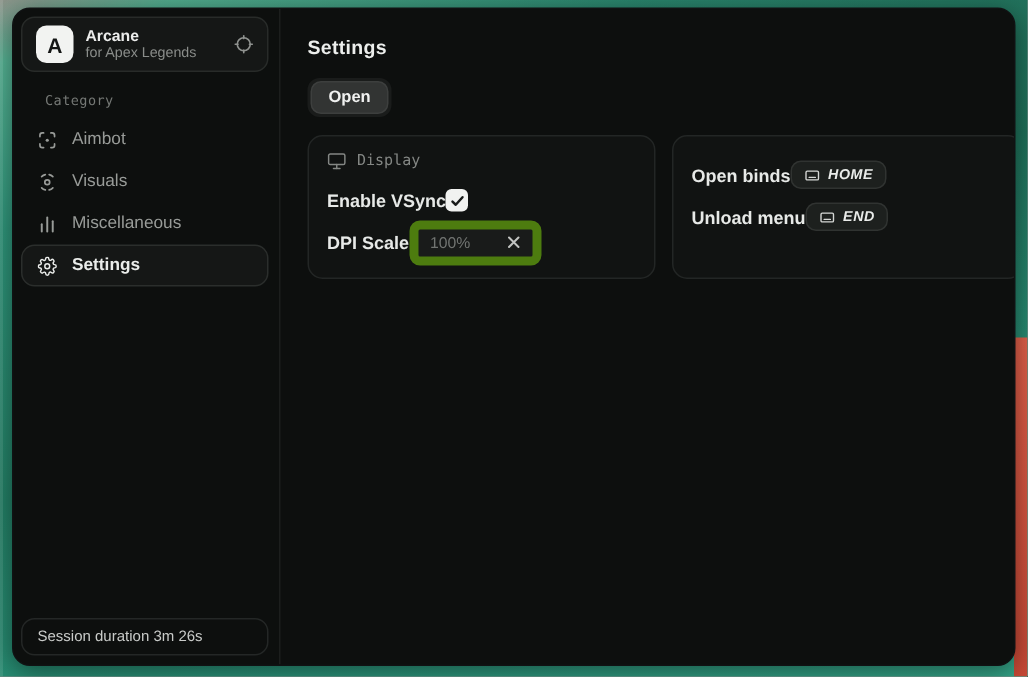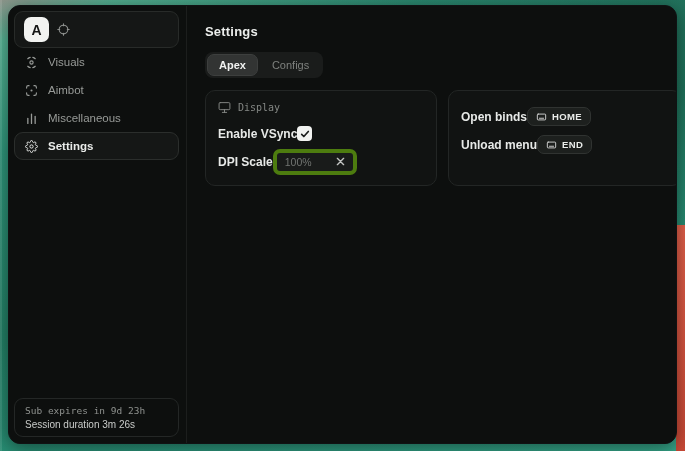--- a/index.html
+++ b/index.html
@@ -88,120 +88,123 @@
     margin-bottom: 7px;
   }
   .row { display: flex; align-items: center; justify-content: flex-start; height: 25px; margin-top: 3px; }
   .row-label { color: #e7e9e7; font-size: 12px; font-weight: 600; }
   .checkbox {
     width: 15px; height: 15px; border-radius: 4px; background: #f1f2f0;
     display: flex; align-items: center; justify-content: center; cursor: pointer;
   }
   .input-box {
     display: inline-flex; align-items: center; gap: 24px;
-    background: #191b1a; border: 4px solid #4d7c0f; border-radius: 7px;
+    background: #191b1a; border: 6px solid #4d7c0f; border-radius: 7px;
     padding: 3px 8px; cursor: text;
   }
   .input-value { color: #717471; font-size: 10.5px; }
   .clear-btn { display: flex; color: #c2c4c2; cursor: pointer; }
   .bind-badge {
     display: inline-flex; align-items: center; gap: 5px;
     background: #1d201e; border: 1px solid #303331; border-radius: 7px;
     padding: 3px 8px; cursor: pointer;
-    color: #eaecea; font-size: 9.5px; font-weight: bold; letter-spacing: .4px;
+    color: #eaecea; font-size: 9.5px; font-weight: bold; letter-spacing: .4px; font-style: italic;
   }
   .bind-badge .kb-icon { display: flex; color: #d6d8d6; }
   svg { display: block; }
 </style>
 </head>
 <body>
 
 <div class="bg-texture"></div>
 <div class="bg-orange"></div>
 
 <div class="window">
 
   <aside class="sidebar">
 
     <div class="logo-card">
       <div class="logo-badge">
         <span>A</span>
+      </div>
+      <div class="logo-text">
+        <div class="app-name">Arcane</div>
+        <div class="app-sub">for Apex Legends</div>
       </div>
       <span class="hdr-icon">
         <svg width="13" height="13" viewBox="0 0 24 24" fill="none" stroke="currentColor" stroke-width="2" stroke-linecap="round">
           <circle cx="12" cy="12" r="8"></circle>
             <line x1="12" y1="1.5" x2="12" y2="5"></line>
             <line x1="12" y1="19" x2="12" y2="22.5"></line>
             <line x1="1.5" y1="12" x2="5" y2="12"></line>
             <line x1="19" y1="12" x2="22.5" y2="12"></line>
         </svg>
       </span>
     </div>
 
+    <div class="category-label">Category</div>
 
     <nav class="nav">
+      <div class="nav-item">
+        <span class="nav-icon">
+          <svg width="13" height="13" viewBox="0 0 16 16" fill="none" stroke="currentColor" stroke-width="1.4" stroke-linecap="round">
+            <path d="M2 5V4a2 2 0 0 1 2-2h1"></path>
+              <path d="M11 2h1a2 2 0 0 1 2 2v1"></path>
+              <path d="M14 11v1a2 2 0 0 1-2 2h-1"></path>
+              <path d="M5 14H4a2 2 0 0 1-2-2v-1"></path>
+              <circle cx="8" cy="8" r="1.3" fill="currentColor" stroke="none"></circle>
+          </svg>
+        </span>
+        <span>Aimbot</span>
+      </div>
       <div class="nav-item">
         <span class="nav-icon">
           <svg width="13" height="13" viewBox="0 0 16 16" fill="none" stroke="currentColor" stroke-width="1.4" stroke-linecap="round">
             <circle cx="8" cy="8" r="2"></circle>
               <path d="M3.4 3.4a6.3 6.3 0 0 1 3-1.7"></path>
               <path d="M12.6 3.4a6.3 6.3 0 0 0-3-1.7"></path>
               <path d="M3.4 12.6a6.3 6.3 0 0 0 3 1.7"></path>
               <path d="M12.6 12.6a6.3 6.3 0 0 1-3 1.7"></path>
           </svg>
         </span>
         <span>Visuals</span>
       </div>
       <div class="nav-item">
         <span class="nav-icon">
-          <svg width="13" height="13" viewBox="0 0 16 16" fill="none" stroke="currentColor" stroke-width="1.4" stroke-linecap="round">
-            <path d="M2 5V4a2 2 0 0 1 2-2h1"></path>
-              <path d="M11 2h1a2 2 0 0 1 2 2v1"></path>
-              <path d="M14 11v1a2 2 0 0 1-2 2h-1"></path>
-              <path d="M5 14H4a2 2 0 0 1-2-2v-1"></path>
-              <circle cx="8" cy="8" r="1.3" fill="currentColor" stroke="none"></circle>
-          </svg>
-        </span>
-        <span>Aimbot</span>
-      </div>
-      <div class="nav-item">
-        <span class="nav-icon">
           <svg width="13" height="13" viewBox="0 0 16 16" fill="none" stroke="currentColor" stroke-width="1.6" stroke-linecap="round">
             <line x1="3.5" y1="14" x2="3.5" y2="8"></line>
               <line x1="8" y1="14" x2="8" y2="2.5"></line>
               <line x1="12.5" y1="14" x2="12.5" y2="5.5"></line>
           </svg>
         </span>
         <span>Miscellaneous</span>
       </div>
       <div class="nav-item selected">
         <span class="nav-icon">
           <svg width="13" height="13" viewBox="0 0 24 24" fill="none" stroke="currentColor" stroke-width="1.8" stroke-linejoin="round">
             <circle cx="12" cy="12" r="3"></circle>
             <path d="M19.4 15a1.65 1.65 0 0 0 .33 1.82l.06.06a2 2 0 0 1-2.83 2.83l-.06-.06a1.65 1.65 0 0 0-1.82-.33 1.65 1.65 0 0 0-1 1.51V21a2 2 0 0 1-4 0v-.09A1.65 1.65 0 0 0 9 19.4a1.65 1.65 0 0 0-1.82.33l-.06.06a2 2 0 0 1-2.83-2.83l.06-.06a1.65 1.65 0 0 0 .33-1.82 1.65 1.65 0 0 0-1.51-1H3a2 2 0 0 1 0-4h.09A1.65 1.65 0 0 0 4.6 9a1.65 1.65 0 0 0-.33-1.82l-.06-.06a2 2 0 0 1 2.83-2.83l.06.06a1.65 1.65 0 0 0 1.82.33H9a1.65 1.65 0 0 0 1-1.51V3a2 2 0 0 1 4 0v.09a1.65 1.65 0 0 0 1 1.51 1.65 1.65 0 0 0 1.82-.33l.06-.06a2 2 0 0 1 2.83 2.83l-.06.06a1.65 1.65 0 0 0-.33 1.82V9a1.65 1.65 0 0 0 1.51 1H21a2 2 0 0 1 0 4h-.09a1.65 1.65 0 0 0-1.51 1z"></path>
           </svg>
         </span>
         <span>Settings</span>
       </div>
     </nav>
 
     <div class="sidebar-footer">
-      <div class="foot-line1">Sub expires in 9d 23h</div>
       <div class="foot-line2">Session duration 3m 26s</div>
     </div>
 
   </aside>
 
   <main class="main">
 
     <div class="page-title">Settings</div>
 
     <div class="tabs">
-      <button class="tab active">Apex</button>
-      <button class="tab">Configs</button>
+      <button class="tab active">Open</button>
     </div>
 
     <div class="cards">
 
       <section class="card display">
         <div class="card-head">
           <span>
             <svg width="13" height="13" viewBox="0 0 24 24" fill="none" stroke="currentColor" stroke-width="1.8" stroke-linecap="round">
               <rect x="2" y="3" width="20" height="13" rx="2"></rect>
                 <line x1="8" y1="21" x2="16" y2="21"></line>

